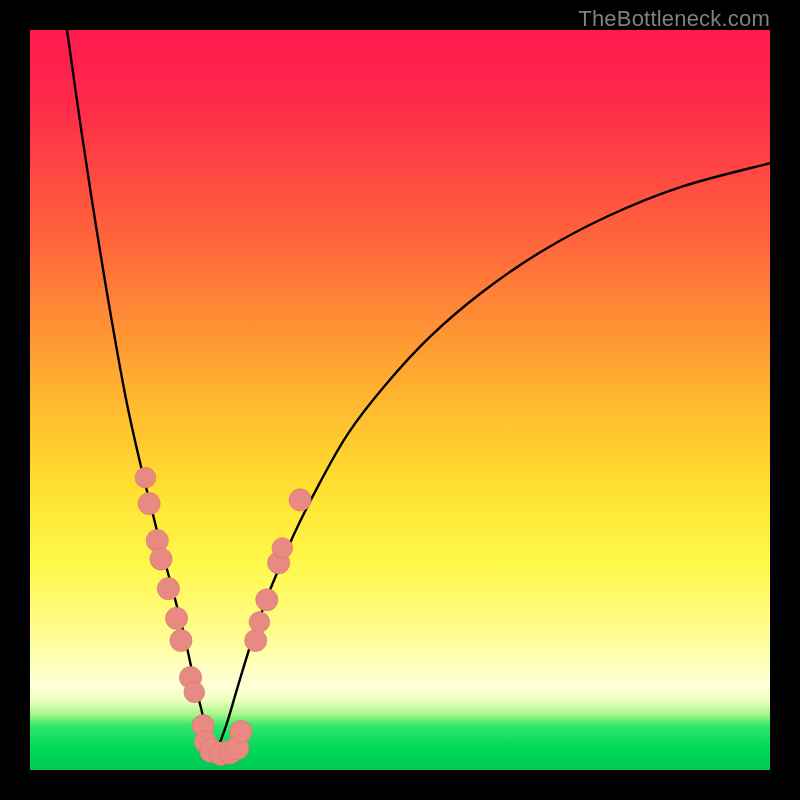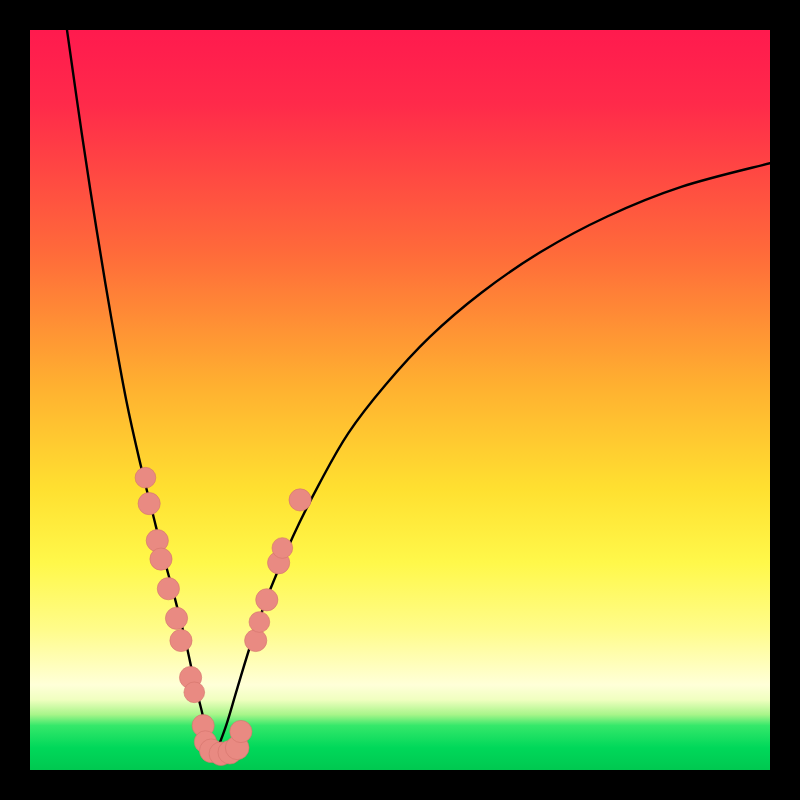--- a/index.html
+++ b/index.html
@@ -92,13 +92,14 @@
           <circle cx="225.7" cy="610.5" r="11.1" fill="#e98a82" stroke="#d4736c" stroke-width="0.6"></circle>
           <circle cx="229.4" cy="592" r="10.36" fill="#e98a82" stroke="#d4736c" stroke-width="0.6"></circle>
           <circle cx="236.8" cy="569.8" r="11.1" fill="#e98a82" stroke="#d4736c" stroke-width="0.6"></circle>
           <circle cx="248.64000000000001" cy="532.8" r="11.1" fill="#e98a82" stroke="#d4736c" stroke-width="0.6"></circle>
           <circle cx="252.34000000000003" cy="518" r="10.36" fill="#e98a82" stroke="#d4736c" stroke-width="0.6"></circle>
           <circle cx="270.09999999999997" cy="469.90000000000003" r="11.1" fill="#e98a82" stroke="#d4736c" stroke-width="0.6"></circle>
         </g>
     </svg>
   </div>
 
+  <div class="attrib">TheBottleneck.com</div>
 </div>
 
 </body></html>

